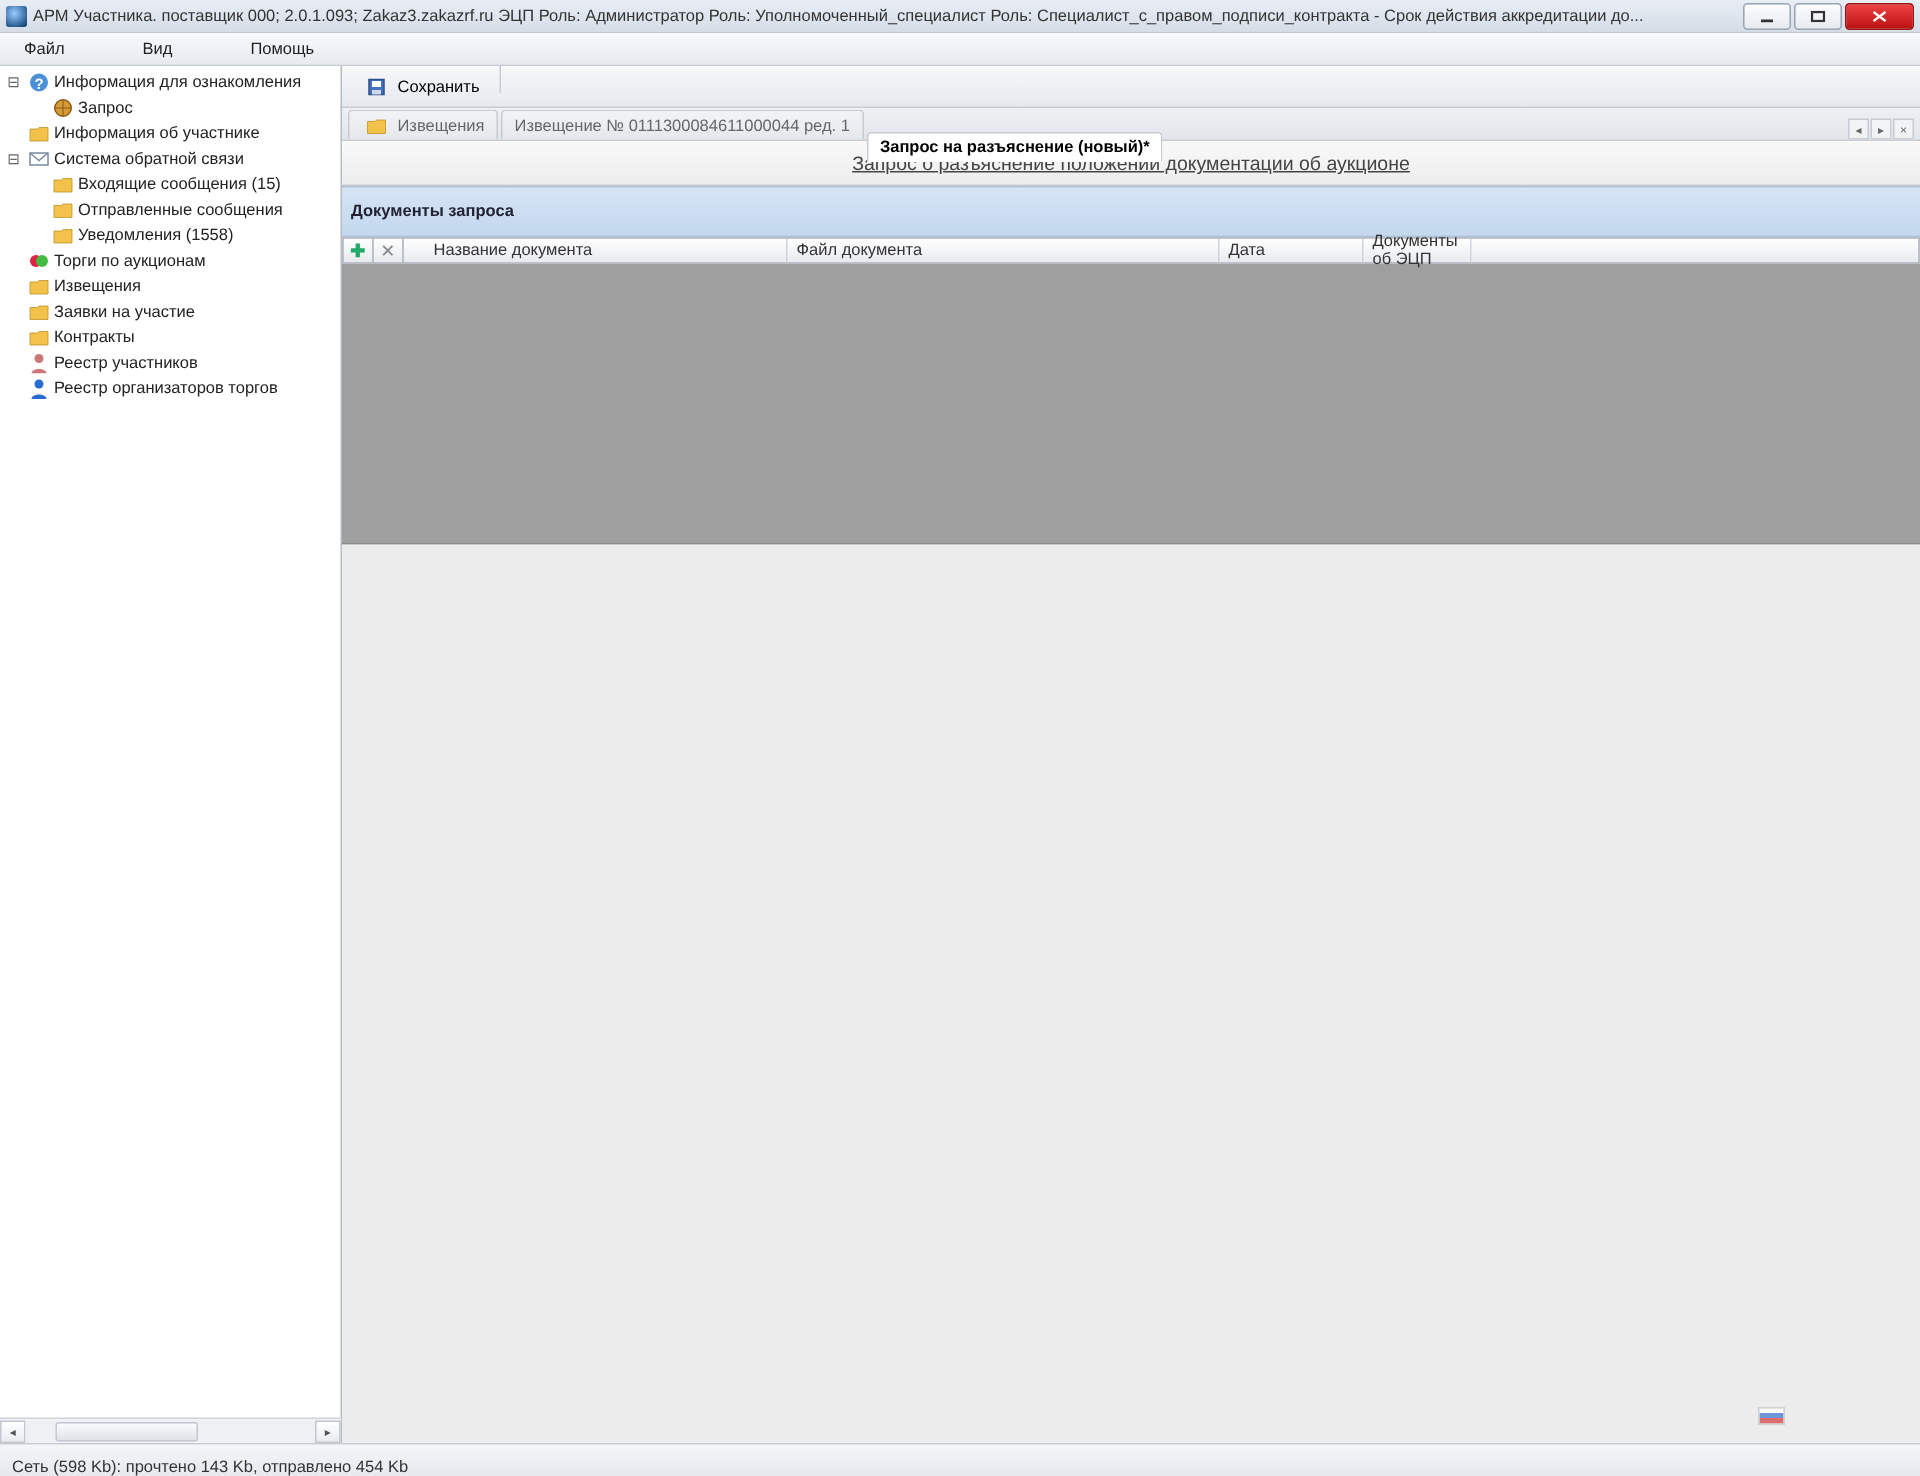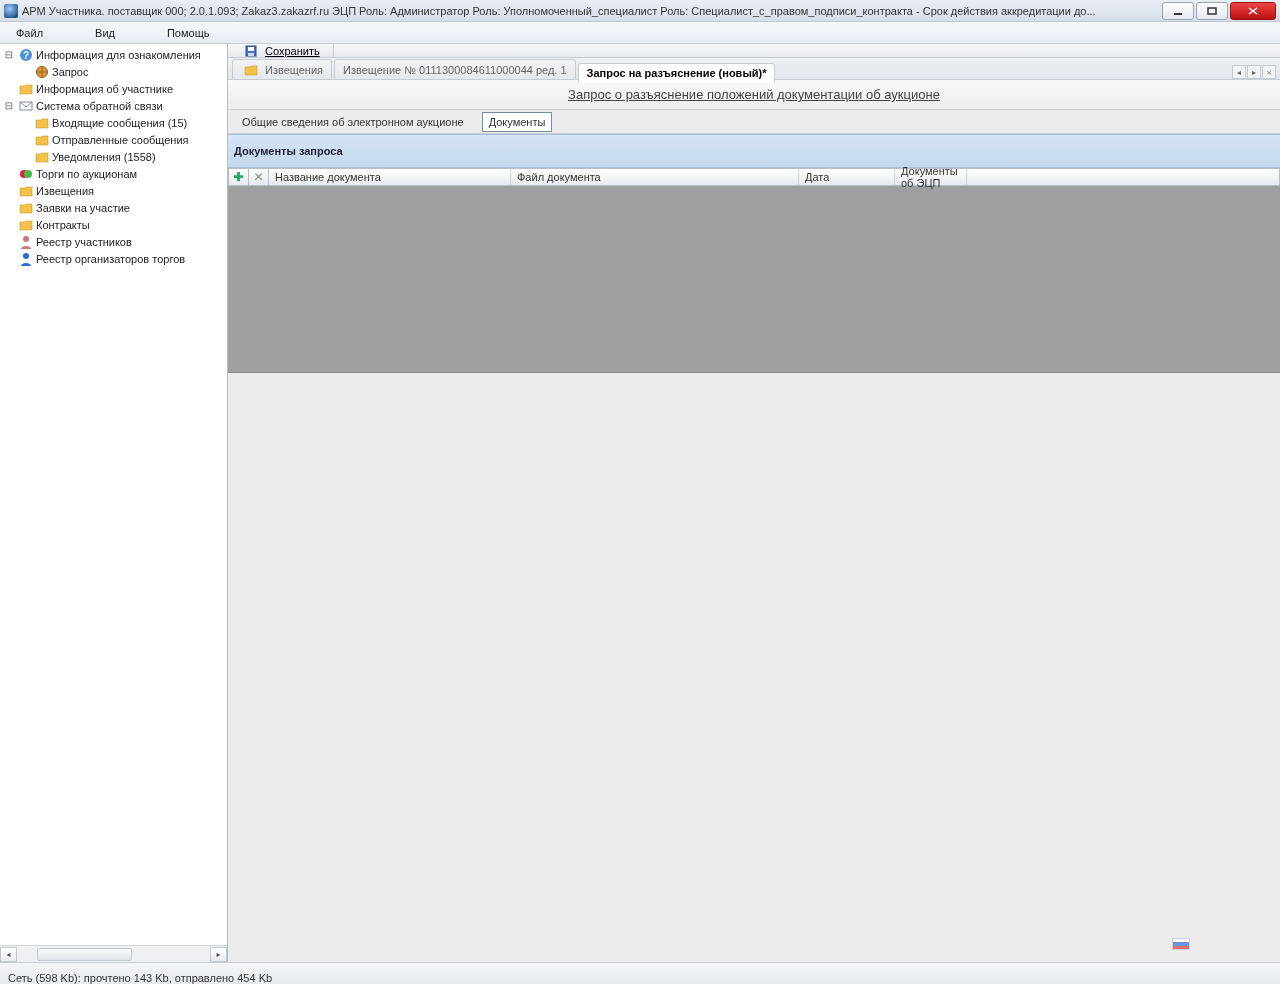--- a/index.html
+++ b/index.html
@@ -56,36 +56,36 @@
     display: flex; align-items: center;
   }
   .hscroll .arrow { width: 17px; height: 15px; border: 1px solid #c2c8d0; background: linear-gradient(#fff,#e8ebef); display: flex; align-items: center; justify-content: center; font-size: 8px; color: #555; }
   .hscroll .track { flex: 1; height: 15px; background: #eef0f4; position: relative; }
   .hscroll .thumb { position: absolute; left: 20px; top: 1px; width: 95px; height: 13px; background: linear-gradient(#fafbfc,#dfe3e8); border: 1px solid #c2c8d0; border-radius: 2px; }
 
   
   .right-panel { flex: 1; display: flex; flex-direction: column; background: #ececec; min-width: 0; }
 
   .toolbar {
-    height: 14px; display: flex; gap: 4px;
-    background: linear-gradient(#f7f8fa,#e6e9ee); border-bottom: 1px solid #c7ccd3; padding: 0 6px; text-decoration: underline;
+    height: 28px; display: flex; gap: 4px;
+    background: linear-gradient(#f7f8fa,#e6e9ee); border-bottom: 1px solid #c7ccd3; padding: 0 6px;
   }
   .tb-btn { display: flex; align-items: center; gap: 4px; padding: 2px 6px; border: 1px solid transparent; border-radius: 2px; font-size: 11px; }
   .tb-sep { width: 1px; height: 18px; background: #c7ccd3; margin: 0 2px; }
 
   .doc-tabs {
     height: 22px; display: flex; align-items: flex-end; padding: 0 4px;
     background: linear-gradient(#eef0f3,#e2e5ea); border-bottom: 1px solid #c7ccd3; position: relative;
   }
   .doc-tab {
     display: flex; align-items: center; gap: 4px; height: 20px; padding: 0 8px;
     border: 1px solid #c7ccd3; border-bottom: none; border-radius: 3px 3px 0 0;
     background: linear-gradient(#f2f3f5,#e5e8ec); font-size: 11px; color: #666; margin-right: 2px;
   }
-  .doc-tab.active { background: #fff; color: #000; font-weight: bold; border-bottom: 1px solid #fff; position: relative; top: 4px; }
+  .doc-tab.active { background: #fff; color: #000; font-weight: bold; border-bottom: 1px solid #fff; position: relative; top: 15px; }
   .tab-nav { margin-left: auto; display: flex; gap: 0; }
   .tab-nav-btn { width: 14px; height: 14px; border: 1px solid #c7ccd3; background: #f2f3f5; display: flex; align-items: center; justify-content: center; font-size: 8px; color: #666; margin-left: 1px; }
 
   .page-title {
     height: 30px; display: flex; align-items: center; justify-content: center;
     background: linear-gradient(#f9f9f9,#ededed); border-bottom: 1px solid #c7ccd3;
     font-size: 13px; color: #444; text-decoration: underline;
   }
 
   .sub-tabs {
@@ -105,21 +105,21 @@
   .grid-toolbar {
     height: 18px; display: flex; align-items: stretch;
   }
   .grid-tool-btn {
     width: 20px; display: flex; align-items: center; justify-content: center;
     background: linear-gradient(#fff,#e7eaef); border: 1px solid #b8bec7; border-right: none; font-size: 12px;
   }
   .grid-tool-btn:first-child { color: #2a6; font-weight: bold; }
   .grid-tool-btn.del { color: #888; }
   .grid-header {
-    flex: 1; display: flex; background: linear-gradient(#fff,#e7eaef); border: 1px solid #b8bec7;
+    flex: 1; display: flex; background: linear-gradient(#fff,#e7eaef); border: 1px solid #b8bec7; padding-left: 14px;
   }
   .gh-cell { padding: 2px 6px; border-right: 1px solid #cfd4db; font-size: 11px; color: #333; display: flex; align-items: center; line-height: 1.1; }
   .gh-cell.last { border-right: none; }
   .grid-body { height: 186px; background: #9f9f9f; }
 
   .filler { flex: 1; background: #ececec; position: relative; }
   .flag {
     position: absolute; right: 90px; bottom: 12px; width: 18px; height: 12px;
     background: linear-gradient(to bottom, #fff 33%, #3b6fd1 33% 66%, #d63a3a 66%);
     border: 1px solid #c0c5cc; opacity: .7;
@@ -356,24 +356,20 @@
         <div class="tab-nav-btn">◂</div>
         <div class="tab-nav-btn">▸</div>
         <div class="tab-nav-btn">×</div>
       </div>
     </div>
 
     <div class="page-title">
       <span>Запрос о разъяснение положений документации об аукционе</span>
     </div>
 
-    <div class="sub-tabs">
-      <div class="sub-tab">Общие сведения об электронном аукционе</div>
-      <div class="sub-tab active">Документы</div>
-    </div>
 
     <div class="section-header">
       <span>Документы запроса</span>
     </div>
 
     <div class="grid-wrap">
       <div class="grid-toolbar">
         <div class="grid-tool-btn">✚</div>
         <div class="grid-tool-btn del">✕</div>
         <div class="grid-header">

